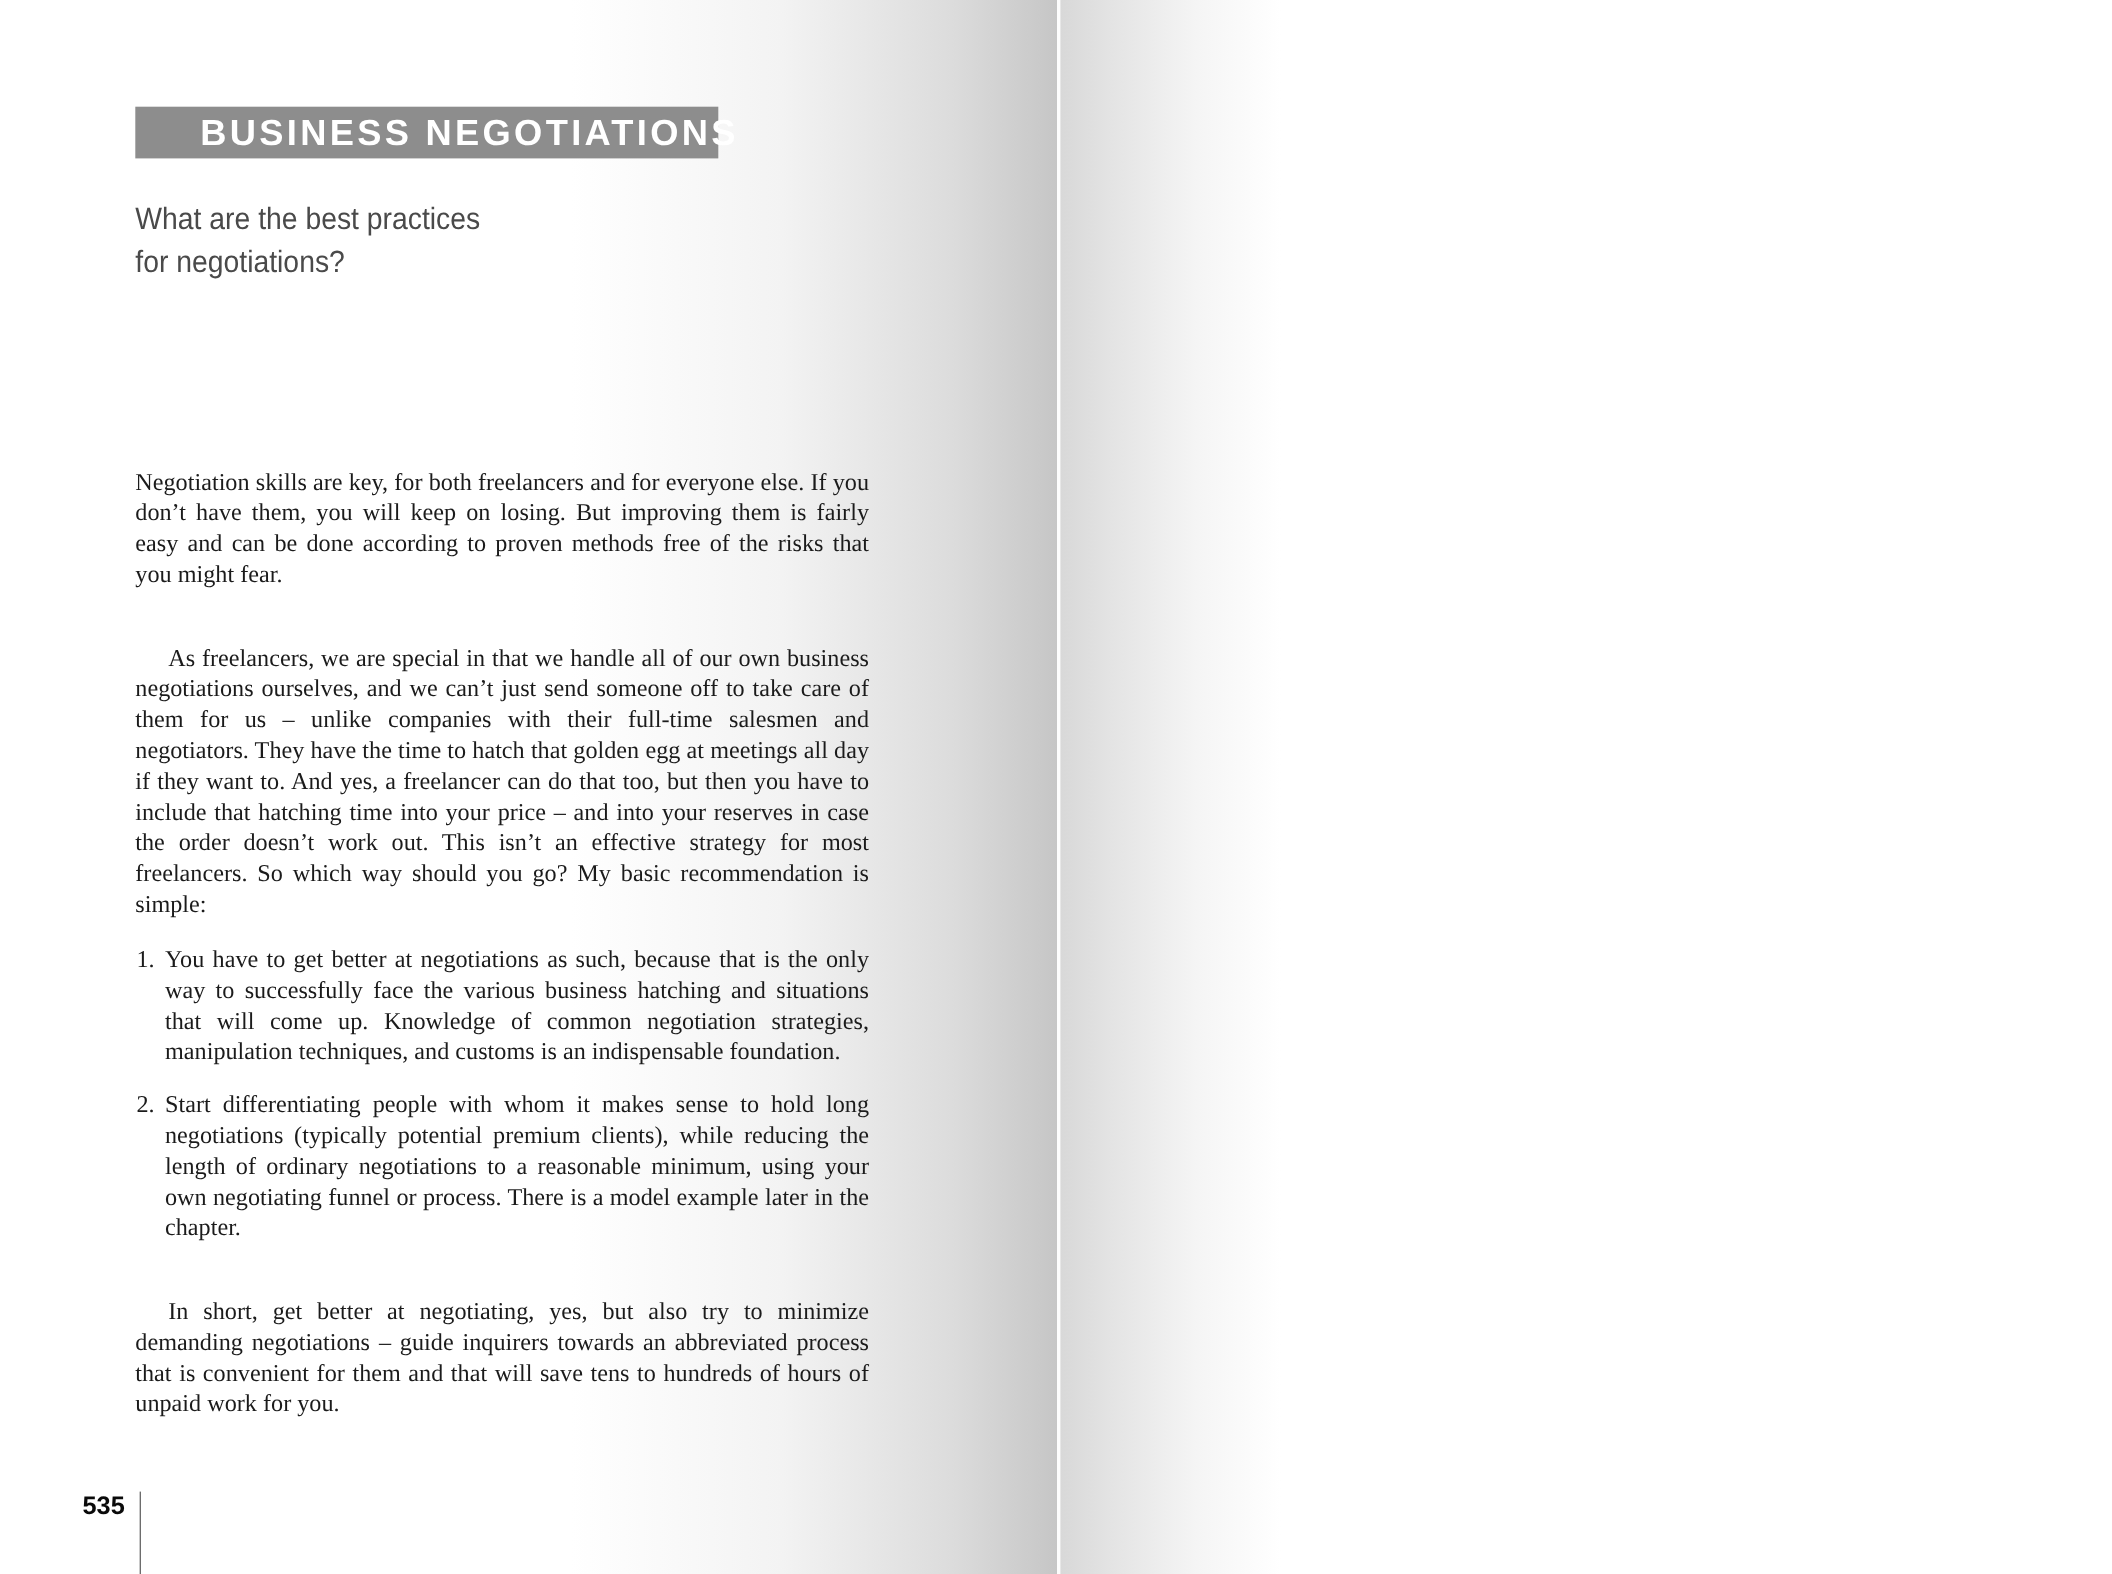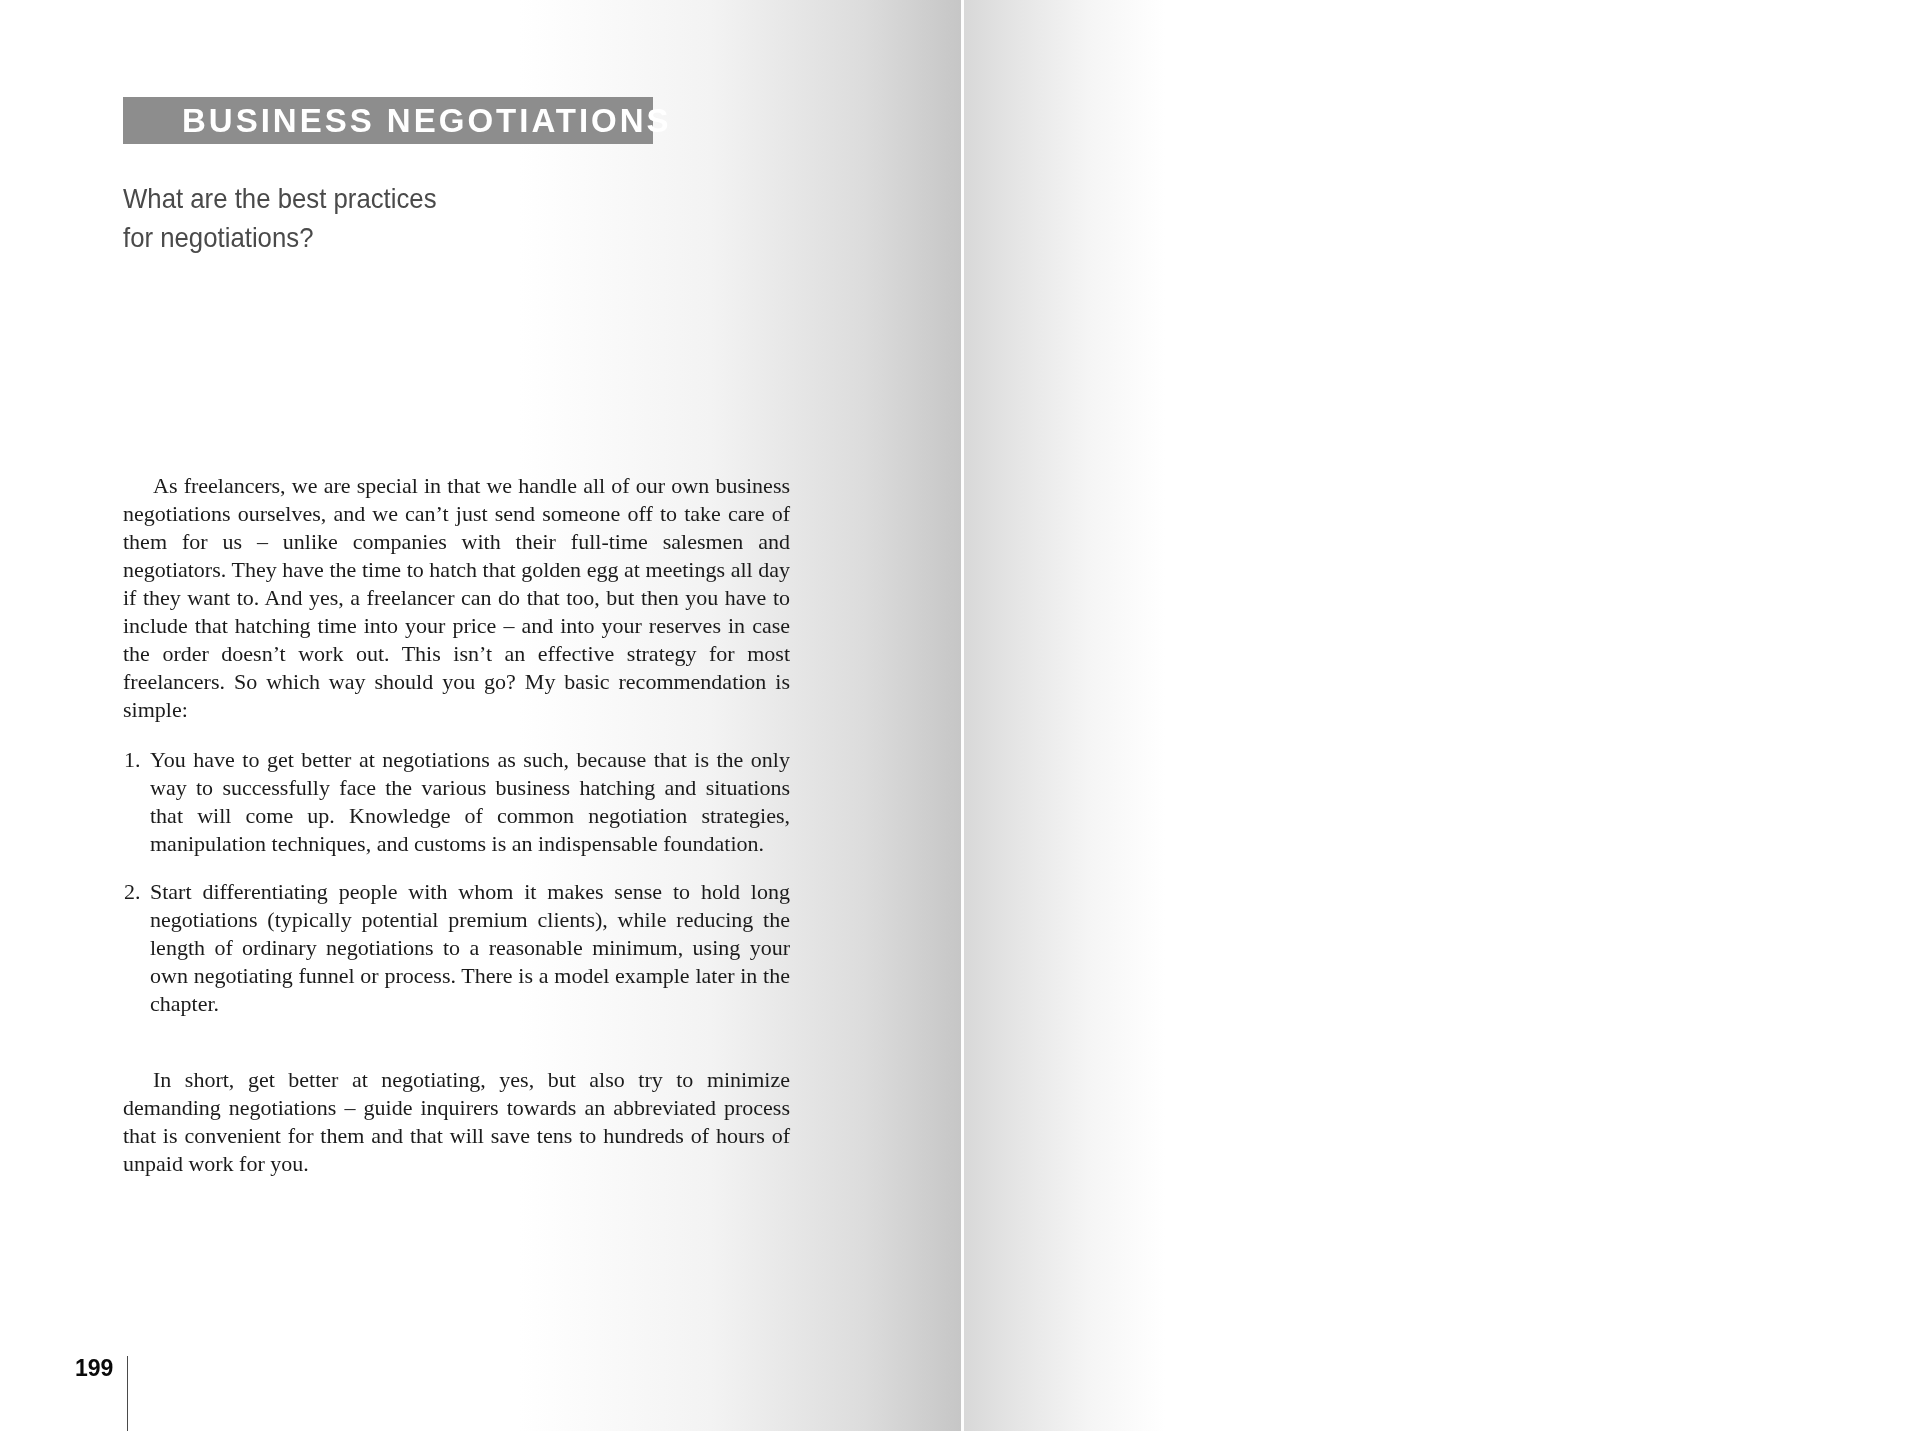--- a/index.html
+++ b/index.html
@@ -74,35 +74,36 @@
 <div class="page-left">
   <div class="title-box" style="background: rgb(141, 141, 141);">
     <span class="cond">BUSINESS NEGOTIATIONS</span>
   </div>
   <div class="subtitle">
       <span class="line">What are the best practices</span>
       <span class="line">for negotiations?</span>
     </div>
   <div class="left-body">
     <div id="left-paragraphs">
+        <p class="bp"><span>Negotiation skills are key, for both freelancers and for everyone else. If you don’t have them, you will keep on losing. But improving them is fairly easy and can be done according to proven methods free of the risks that you might fear.</span></p>
         <p class="bp indent"><span>As freelancers, we are special in that we handle all of our own business negotiations ourselves, and we can’t just send someone off to take care of them for us – unlike companies with their full-time salesmen and negotiators. They have the time to hatch that golden egg at meetings all day if they want to. And yes, a freelancer can do that too, but then you have to include that hatching time into your price – and into your reserves in case the order doesn’t work out. This isn’t an effective strategy for most freelancers. So which way should you go? My basic recommendation is simple:</span></p>
       </div>
     <div id="left-list" class="num-list">
         <div class="num-item">
           <span class="marker">1.</span>
           <p class="bp"><span>You have to get better at negotiations as such, because that is the only way to successfully face the various business hatching and situations that will come up. Knowledge of common negotiation strategies, manipulation techniques, and customs is an indispensable foundation.</span></p>
         </div>
         <div class="num-item">
           <span class="marker">2.</span>
           <p class="bp"><span>Start differentiating people with whom it makes sense to hold long negotiations (typically potential premium clients), while reducing the length of ordinary negotiations to a reasonable minimum, using your own negotiating funnel or process. There is a model example later in the chapter.</span></p>
         </div>
       </div>
     <p id="left-closing" class="bp indent closing"><span>In short, get better at negotiating, yes, but also try to minimize demanding negotiations – guide inquirers towards an abbreviated process that is convenient for them and that will save tens to hundreds of hours of unpaid work for you.</span></p>
   </div>
-  <span class="pg-num left">199</span>
+  <span class="pg-num left">535</span>
   <span class="footer-line left"></span>
 </div>
 
 <div class="page-gutter"></div>
 
 <div class="page-right">
   
   
   
   

